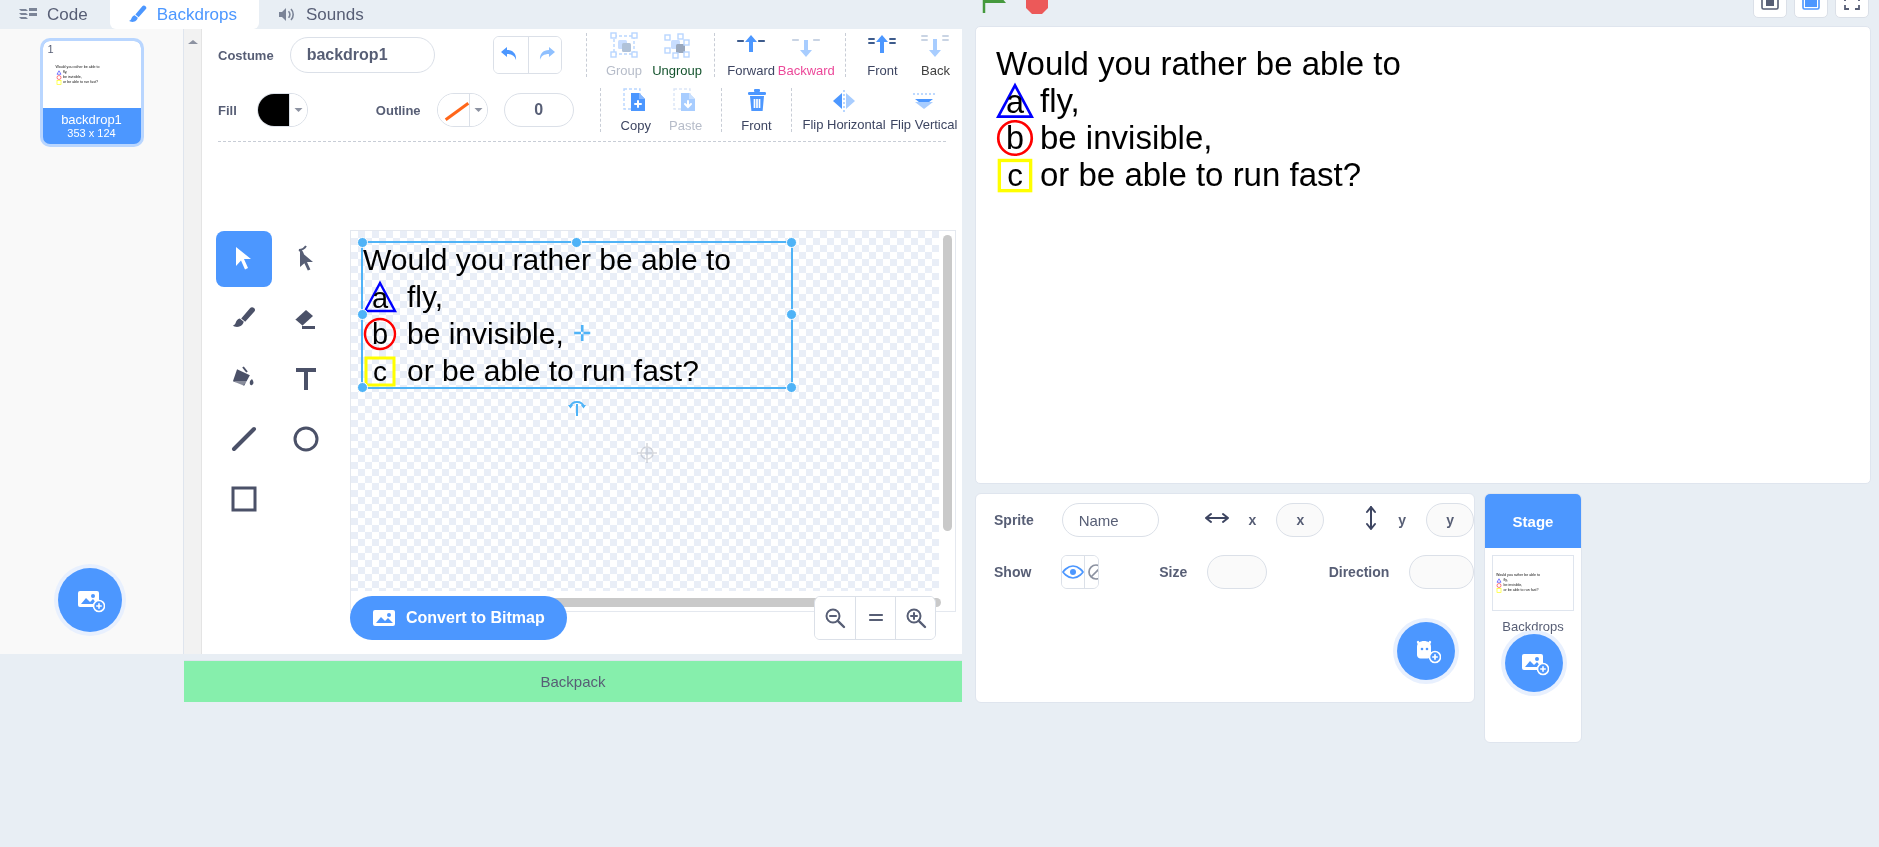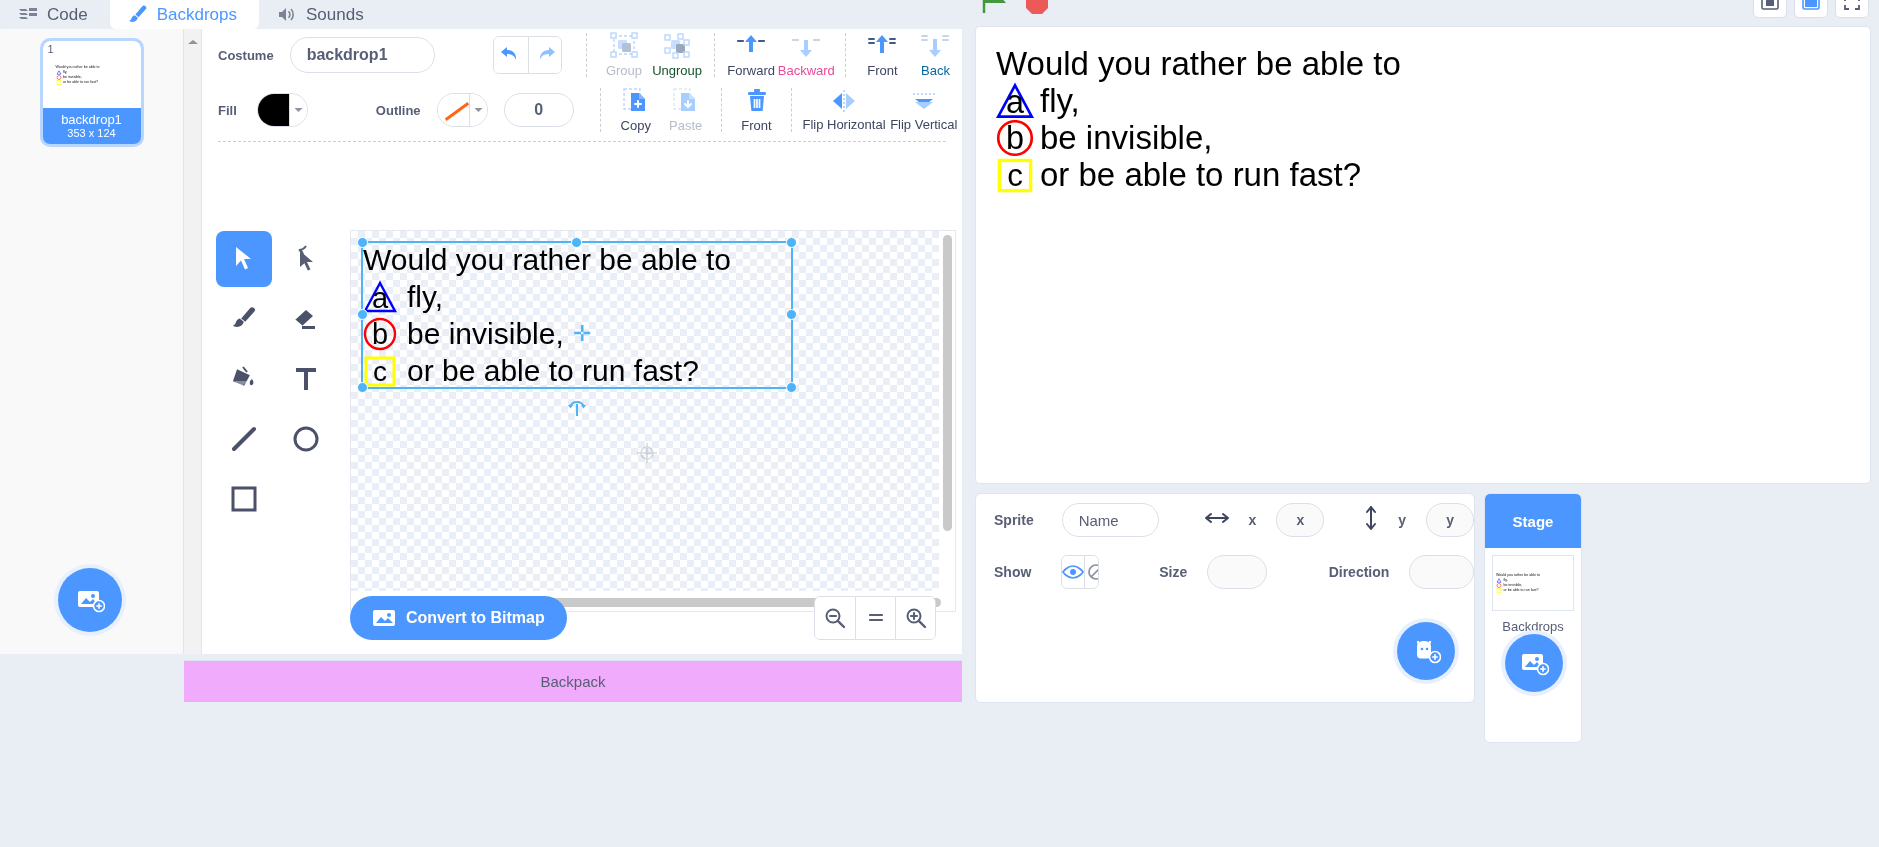--- a/index.html
+++ b/index.html
@@ -191,21 +191,21 @@
   }
   .zoom-btn {
     width: 40px; height: 42px; background: #fff;
     display: flex; align-items: center; justify-content: center; cursor: pointer;
   }
   .zoom-btn + .zoom-btn { border-left: 1px solid #dbe0e8; }
 
   
   .backpack {
     position: absolute; left: 184px; top: 660px; width: 778px; height: 42px;
-    background: #f0abfc; border-top: 1px solid #dfe5ee;
+    background: #86efac; border-top: 1px solid #dfe5ee;
     display: flex; align-items: center; justify-content: center;
     font-size: 15px; color: #575e75; cursor: pointer;
   }
 
   
   .stage-area { position: absolute; left: 968px; top: 0; width: 911px; height: 847px; }
   .green-flag-bar {
     position: absolute; left: 0; top: 0; width: 911px; height: 26px;
   }
   .flag { position: absolute; left: 12px; top: -12px; }
@@ -442,21 +442,21 @@
             <path d="M2 7h5M2 11h5M23 7h5M23 11h5" stroke="#3d5b8c" stroke-width="1.9" stroke-linecap="round"></path>
           </svg>
           <span style="color:#3d4561">Front</span>
         </div>
 
         <div class="tool-btn">
           <svg width="30" height="28" viewBox="0 0 30 28">
             <path d="M15 25l-6-7h4V7h4v11h4z" fill="#a8cdff"></path>
             <path d="M2 4h5M2 8h5M23 4h5M23 8h5" stroke="#c9d4e4" stroke-width="1.9" stroke-linecap="round"></path>
           </svg>
-          <span style="color:#0369a1">Back</span>
+          <span style="color:#404040">Back</span>
         </div>
       </div>
 
       <div class="ctrl-row" style="height:58px;">
         <span class="lbl">Fill</span>
         <div class="swatch-wrap" style="margin-left:20px;">
           <div class="swatch black"></div>
           <div class="caret-box">
             <svg width="9" height="6" viewBox="0 0 9 6">
                 <path d="M0.5 1l4 4 4-4z" fill="#8c92a1"></path>

